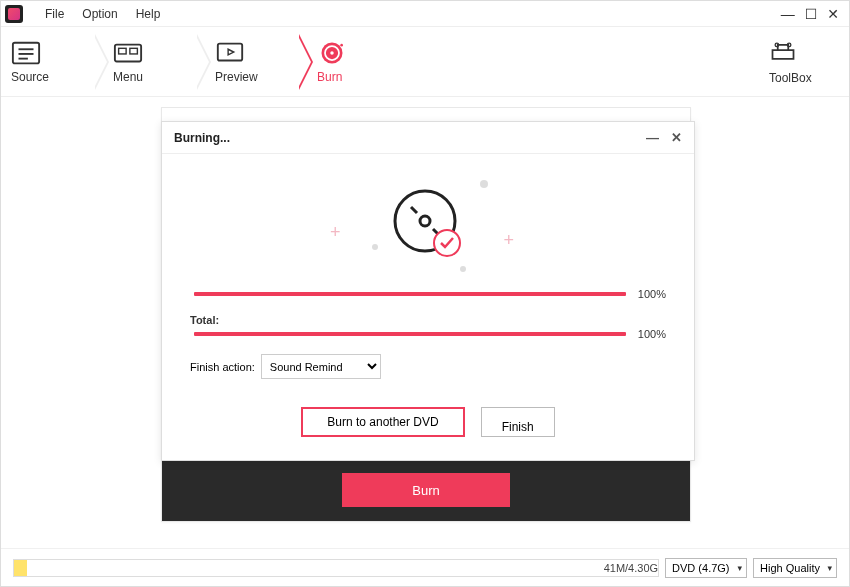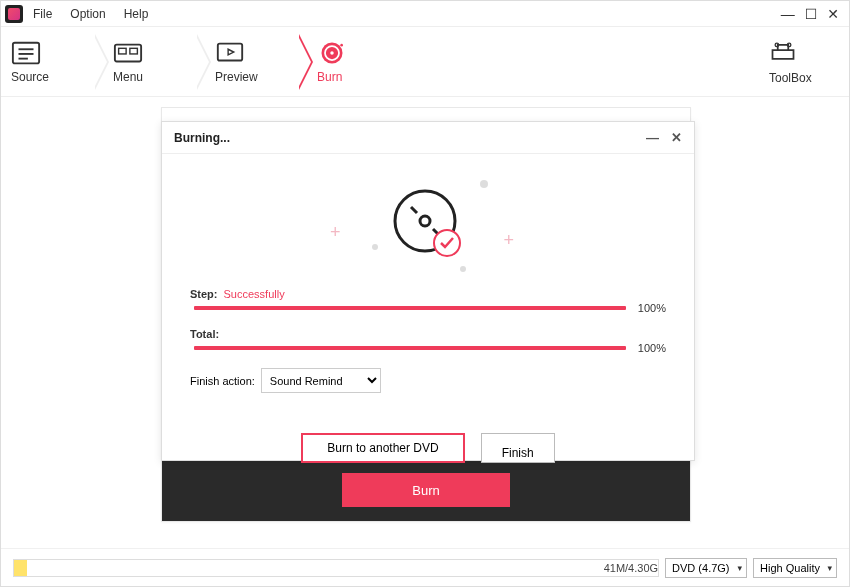--- a/index.html
+++ b/index.html
@@ -1,19 +1,19 @@
 <!DOCTYPE html>
 <html><head>
 <meta charset="utf-8">
 <style>
 * { box-sizing: border-box; margin: 0; padding: 0; font-family: Arial, sans-serif; }
 body { background: #fff; width: 850px; height: 587px; overflow: hidden; position: relative; border: 1px solid #ddd; }
 
 
-.titlebar { height: 26px; display: flex; align-items: center; padding: 0 4px; background: #fff; border-bottom: 1px solid #eee; }
+.titlebar { height: 26px; display: flex; align-items: center; padding: 0 4px; background: #fff; border-bottom: 1px solid #eee; gap: 12px; }
 .app-logo { width: 18px; height: 18px; background: #222; border-radius: 3px; position: relative; margin-right: 10px; }
 .app-logo::after { content:""; position:absolute; inset:3px; background: linear-gradient(135deg,#f04a6b,#d63384); border-radius:2px; }
 .menu { display: flex; gap: 18px; font-size: 12px; color: #333; }
 .menu span { cursor: pointer; }
 .win-controls { margin-left: auto; display:flex; gap:10px; font-size:14px; color:#333; padding-right:6px;}
 .win-controls span { cursor:pointer; }
 
 
 .steps { height: 70px; display: flex; align-items: center; border-bottom: 1px solid #eee; position: relative; padding: 0 10px; }
 .step { display: flex; flex-direction: column; align-items: flex-start; justify-content: center; width: 80px; gap: 4px; }
@@ -48,21 +48,21 @@
 .progress-row { display:flex; align-items:center; gap:6px; font-size:11px; color:#333; margin-bottom:2px;}
 .progress-row .pct { margin-left:6px; }
 .progress-bar { flex:1; height:4px; background:#ef3b5a; border-radius:1px; margin-left:4px;}
 .label-step { font-weight:bold; }
 .label-total { font-weight:bold; }
 .step-status { color:#ef3b5a; }
 
 .finish-action { display:flex; align-items:center; gap:6px; font-size:11px; margin-top:14px;}
 .finish-action select { font-size:11px; padding:2px 4px; border:1px solid #ccc; background:#fff; width:120px; height:25px;}
 
-.dialog-buttons { display:flex; gap:16px; justify-content:center; margin-top:40px;}
+.dialog-buttons { display:flex; gap:16px; justify-content:center; margin-top:28px;}
 .dlg-btn { height:30px; padding: 12px 20px; font-size:12px; background:#fff; border:1px solid #bbb; cursor:pointer;}
 .dlg-btn.primary-outline { border:2px solid #ef3b5a; padding: 0 24px;}
 
 
 .statusbar { position:absolute; left:0; right:0; bottom:0; height:38px; display:flex; align-items:center; padding: 0 12px; gap:6px; background:#fff; border-top:1px solid #f0f0f0;}
 .size-bar { flex:1; height:18px; border:1px solid #ddd; background: linear-gradient(to right, #ffe36b 0 2%, #fff 2% 100%); display:flex; align-items:center; justify-content:flex-end; font-size:11px; color:#444;}
 .combo { height:20px; border:1px solid #bbb; font-size:11px; display:flex; align-items:center; padding:0 16px 0 6px; position:relative; background:#fff; min-width:82px; cursor:pointer;}
 .combo::after { content:"▾"; position:absolute; right:4px; font-size:9px; color:#333;}
 </style>
 </head>
@@ -169,24 +169,20 @@
           <line x1="44" y1="44" x2="50" y2="50" stroke="#222" stroke-width="3"></line>
           <circle cx="58" cy="58" r="13" fill="#fff" stroke="#ef3b5a" stroke-width="2"></circle>
           <path d="M52 58 l4 4 l8 -9" fill="none" stroke="#ef3b5a" stroke-width="2.5"></path>
         </svg>
         <span class="disc-plus" style="right:152px; top:56px;">+</span>
         <span class="disc-dot" style="right:200px; bottom:2px;"></span>
       </div>
 
       <div class="progress-block">
         <div class="progress-row">
-          <span class="label-step">Step:</span>
-          <span class="step-status">Successfully</span>
-        </div>
-        <div class="progress-row">
           <div class="progress-bar"></div>
           <span class="pct">100%</span>
         </div>
       </div>
 
       <div class="progress-block">
         <div class="progress-row">
           <span class="label-total">Total:</span>
         </div>
         <div class="progress-row">

